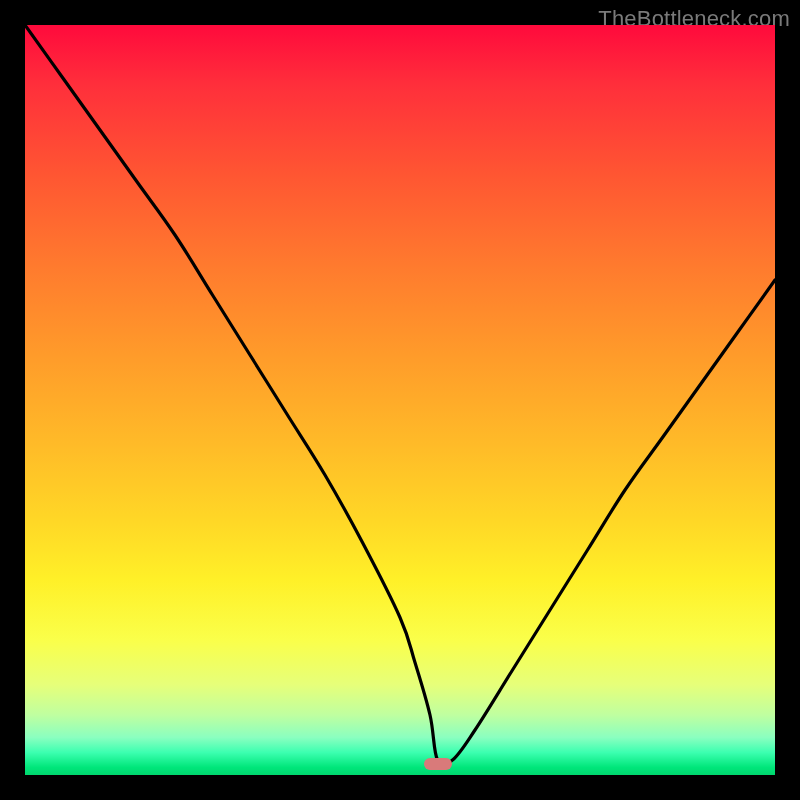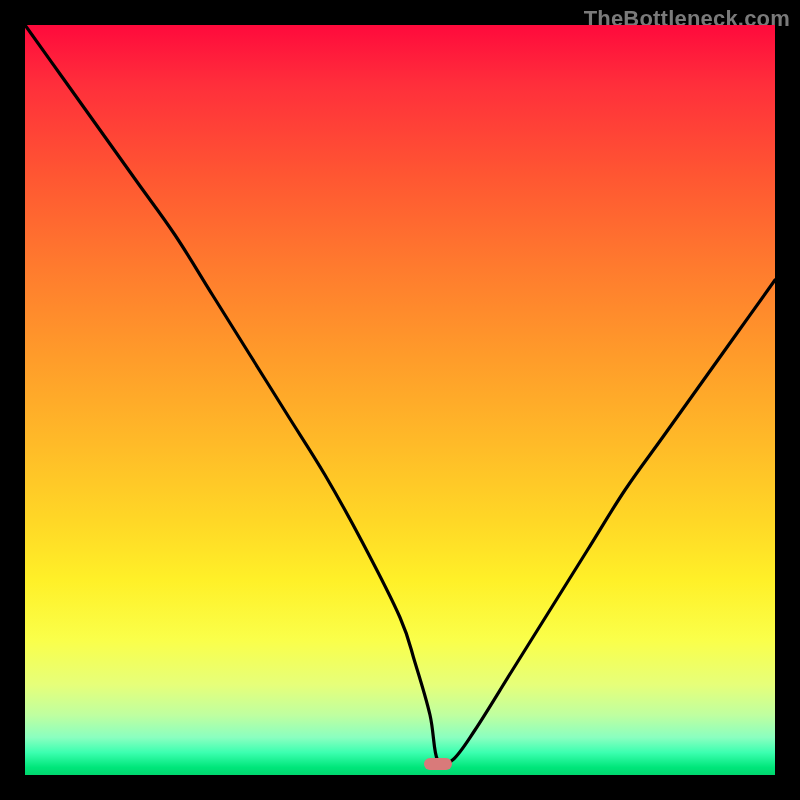--- a/index.html
+++ b/index.html
@@ -42,21 +42,20 @@
     );
   }
   .watermark {
     position: absolute;
     top: 6px;
     right: 10px;
     color: #7a7a7a;
     font-size: 22px;
     letter-spacing: 0.2px;
     user-select: none;
-    font-weight: bold;
   }
   svg.curve {
     position: absolute;
     left: 0;
     top: 0;
     width: 750px;
     height: 750px;
     pointer-events: none;
   }
   .marker {

